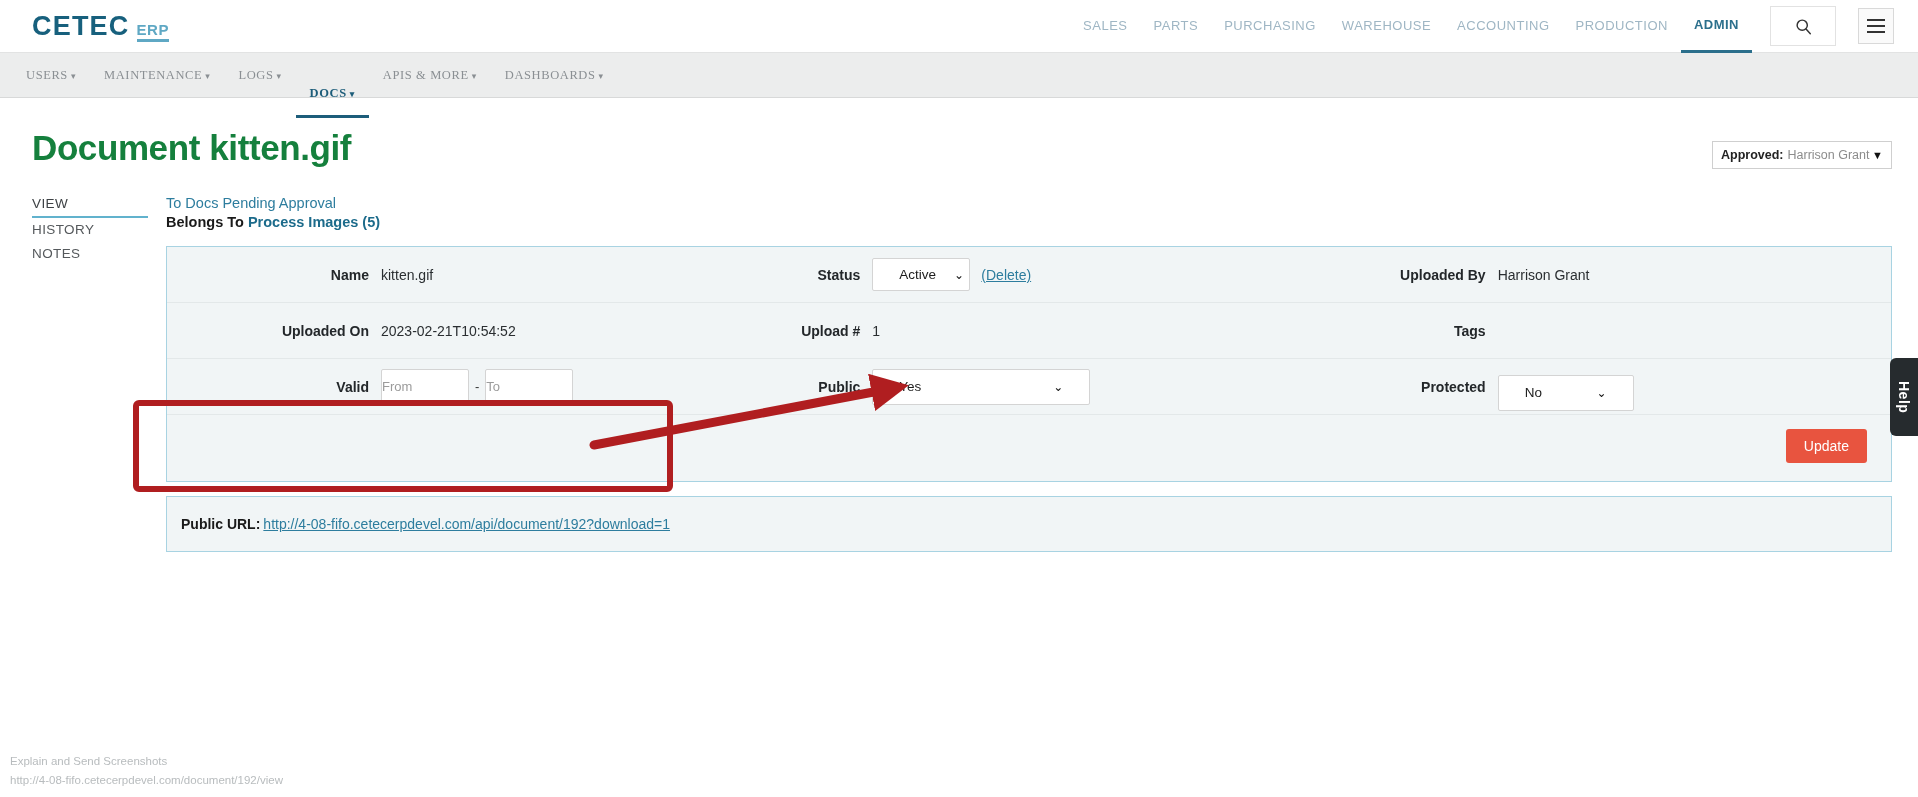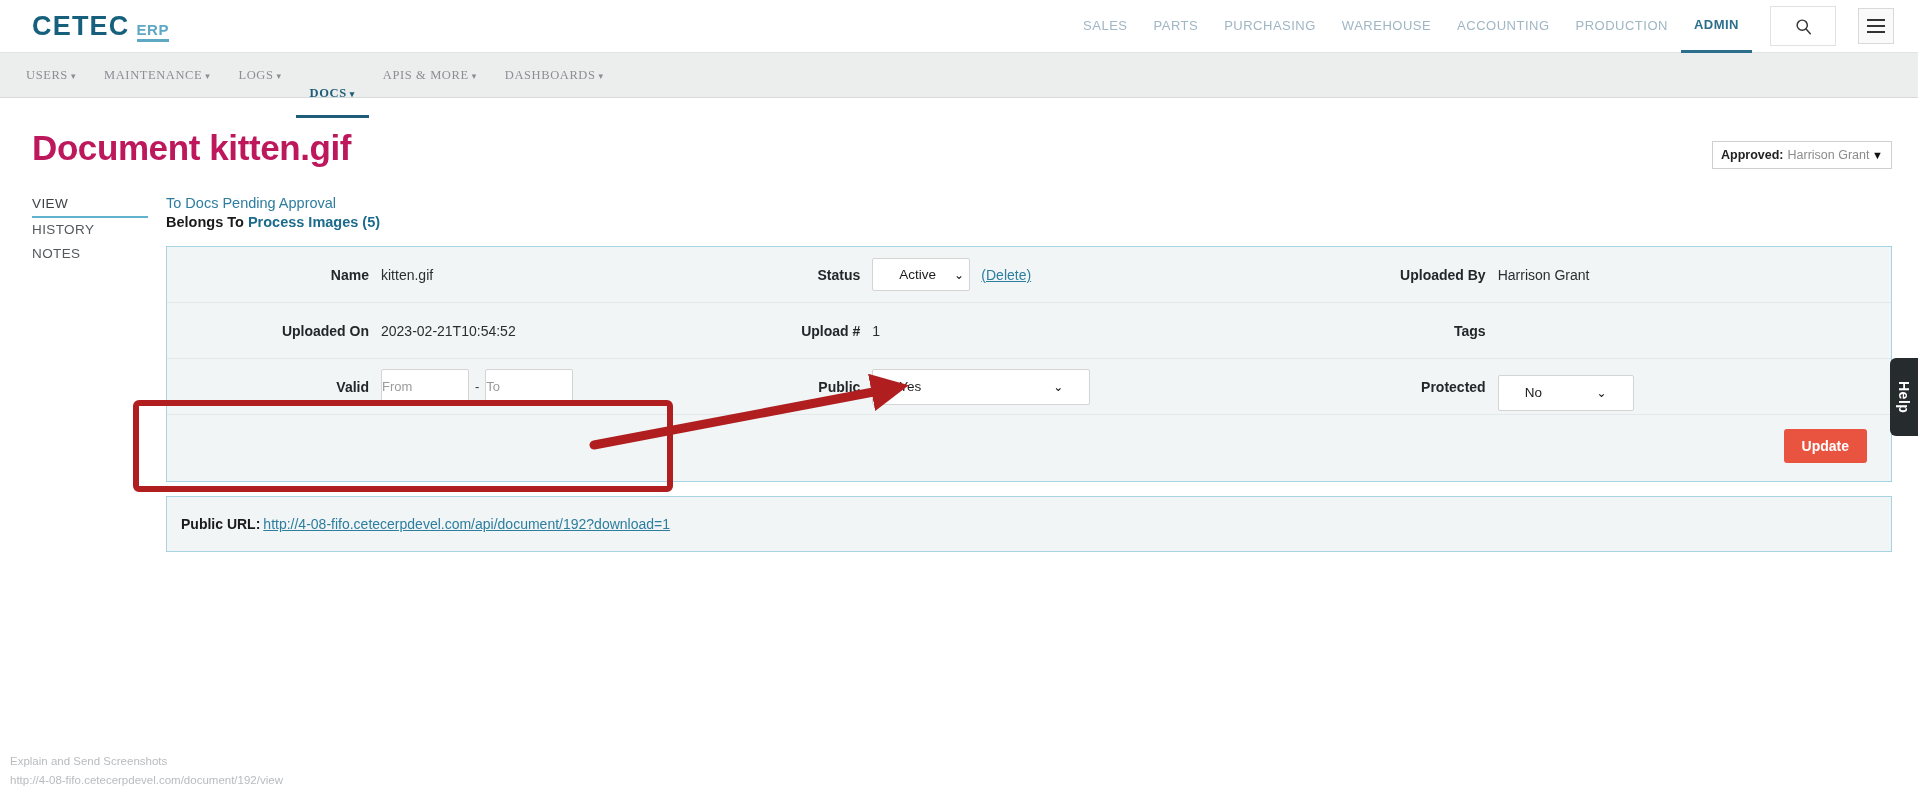--- a/index.html
+++ b/index.html
@@ -106,21 +106,21 @@
     line-height: 42px;
     margin-top: 40px;
   }
   .caret { font-size: 9px; margin-left: 3px; }
 
   
   .content { position: relative; padding: 0 0 0 0; }
   .page-title {
     font-size: 35px;
     font-weight: bold;
-    color: #be185d;
+    color: #15803d;
     margin: 30px 0 0 32px;
     letter-spacing: -0.4px;
   }
   .approved-select {
     position: absolute;
     right: 26px; top: 13px;
     width: 180px; height: 28px;
     border: 1px solid #cfcfcf;
     background: #fff;
     display: flex; align-items: center;
@@ -223,21 +223,21 @@
   .delete-link { font-size: 14px; color: #2d7d9e; margin-left: 11px; }
 
   .btnrow {
     display: flex; justify-content: flex-end;
     padding: 14px 24px 18px 0;
   }
   .btn-update {
     background: #e8543f;
     color: #fff;
     font-size: 14px;
-    font-weight: bold;
+    font-weight: normal;
     border: none;
     border-radius: 3px;
     padding: 9px 18px;
     cursor: pointer;
   }
 
   
   .urlpanel {
     margin-top: 14px;
     border: 1px solid #a8d3e2;

